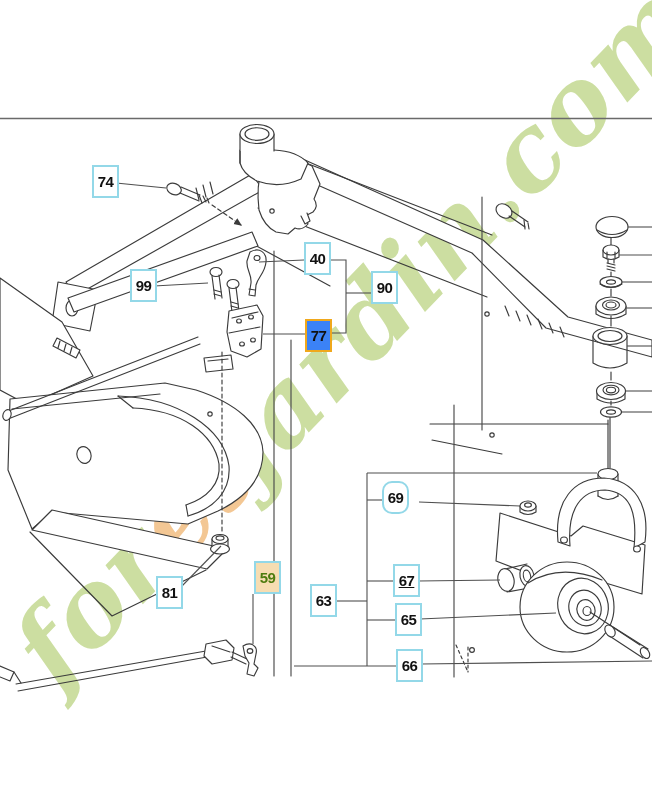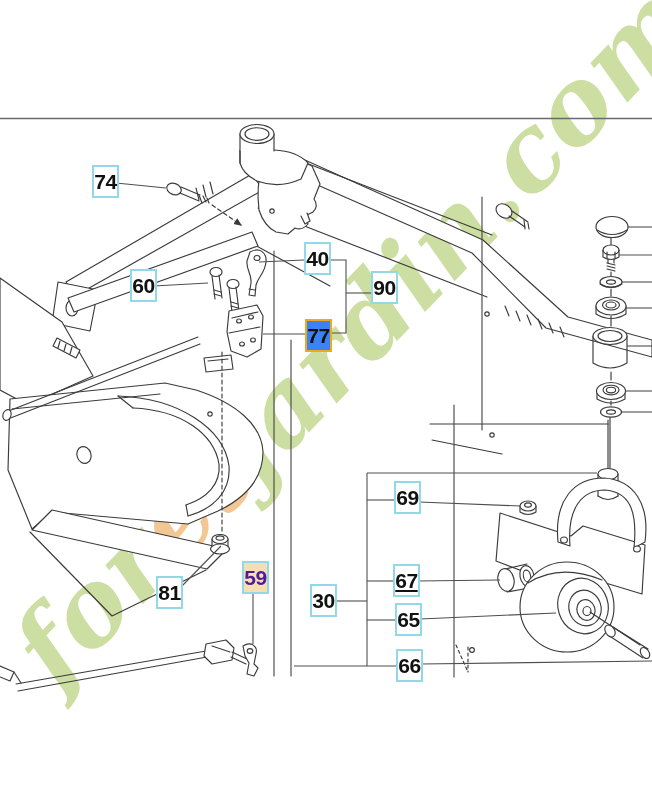--- a/index.html
+++ b/index.html
@@ -1,30 +1,30 @@
 <!DOCTYPE html>
 <html><head>
 <meta charset="utf-8">
 <style>
   html,body{margin:0;padding:0;background:#ffffff;}
   #stage{position:relative;width:652px;height:800px;background:#fff;overflow:hidden;
          font-family:"Liberation Sans", sans-serif;}
   #art{position:absolute;left:0;top:0;}
   .plbl{position:absolute;width:23px;height:29px;background:#ffffff;
-        border:2px solid #93d8e8;color:#111;font-weight:bold;font-size:21px;
+        border:2px solid #93d8e8;color:#111;font-weight:bold;font-size:15px;
         line-height:29px;text-align:center;letter-spacing:-0.5px;
         font-family:"Liberation Sans", sans-serif;cursor:pointer;}
   .plbl.hl{background:#3b82f6;border-color:#f0a81c;}
-  .plbl.tinted{background:#f6ddb2;color:#4c1d95;}
+  .plbl.tinted{background:#f6ddb2;color:#4d7c0f;margin-left:12px;}
   .l74{left:92px;top:165px;}
   .l78{left:130px;top:269px;}
   .l79{left:304px;top:242px;}
   .l80{left:371px;top:271px;}
   .l77{left:305px;top:319px;}
-  .l69{left:394px;top:481px;}
+  .l69{left:382px;top:481px;border-radius:10px;}
   .l67{left:393px;top:564px;text-decoration:underline;}
   .l65{left:395px;top:603px;}
   .l66{left:396px;top:649px;}
   .l63{left:310px;top:584px;}
   .l81{left:156px;top:576px;}
   .l59{left:242px;top:561px;}
 </style>
 </head>
 <body>
 
@@ -263,25 +263,25 @@
     <path d="M619,255 L652,255"></path>
     <path d="M622,282 L652,282"></path>
     <path d="M626,308 L652,308"></path>
     <path d="M627,346 L652,346"></path>
     <path d="M626,391 L652,391"></path>
     <path d="M622,412 L652,412"></path>
   </g>
 </svg>
 
   <div class="plbl l74">74</div>
-  <div class="plbl l78">60</div>
+  <div class="plbl l78">99</div>
   <div class="plbl l79">40</div>
   <div class="plbl l80">90</div>
   <div class="plbl l77 hl">77</div>
   <div class="plbl l69">69</div>
   <div class="plbl l67">67</div>
   <div class="plbl l65">65</div>
   <div class="plbl l66">66</div>
-  <div class="plbl l63">30</div>
+  <div class="plbl l63">63</div>
   <div class="plbl l81">81</div>
   <div class="plbl l59 tinted">59</div>
 
 </div>
 
 </body></html>

